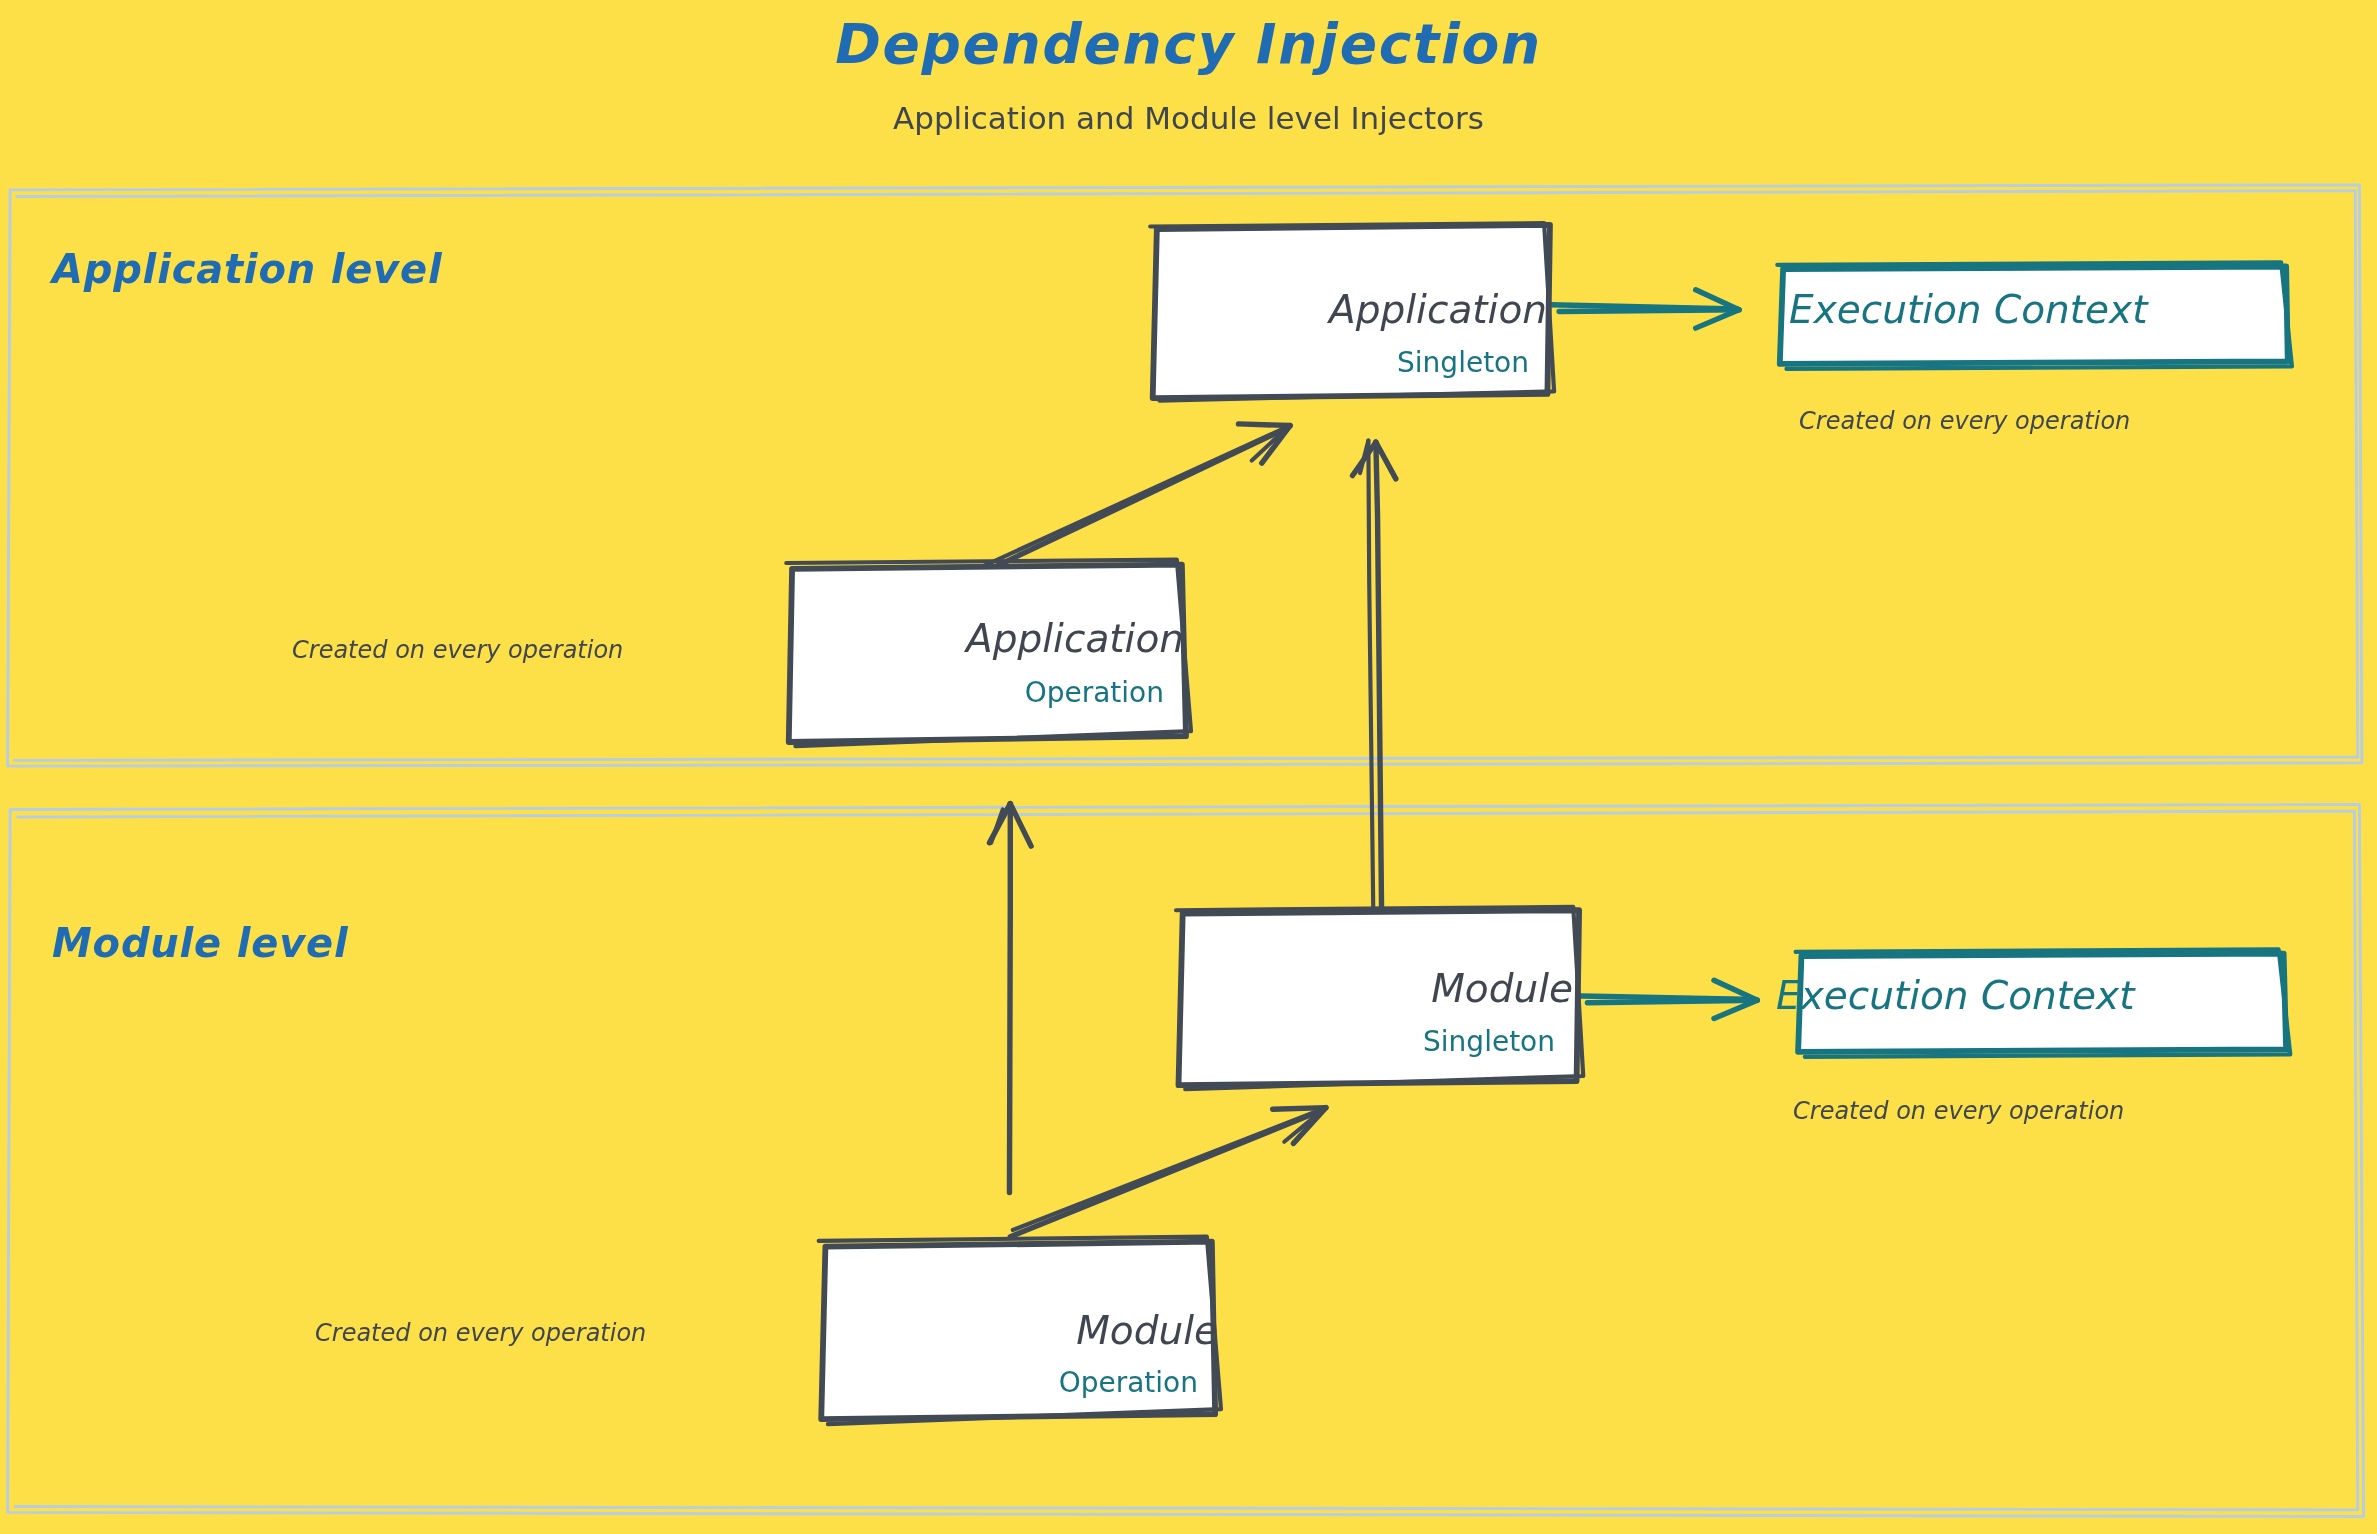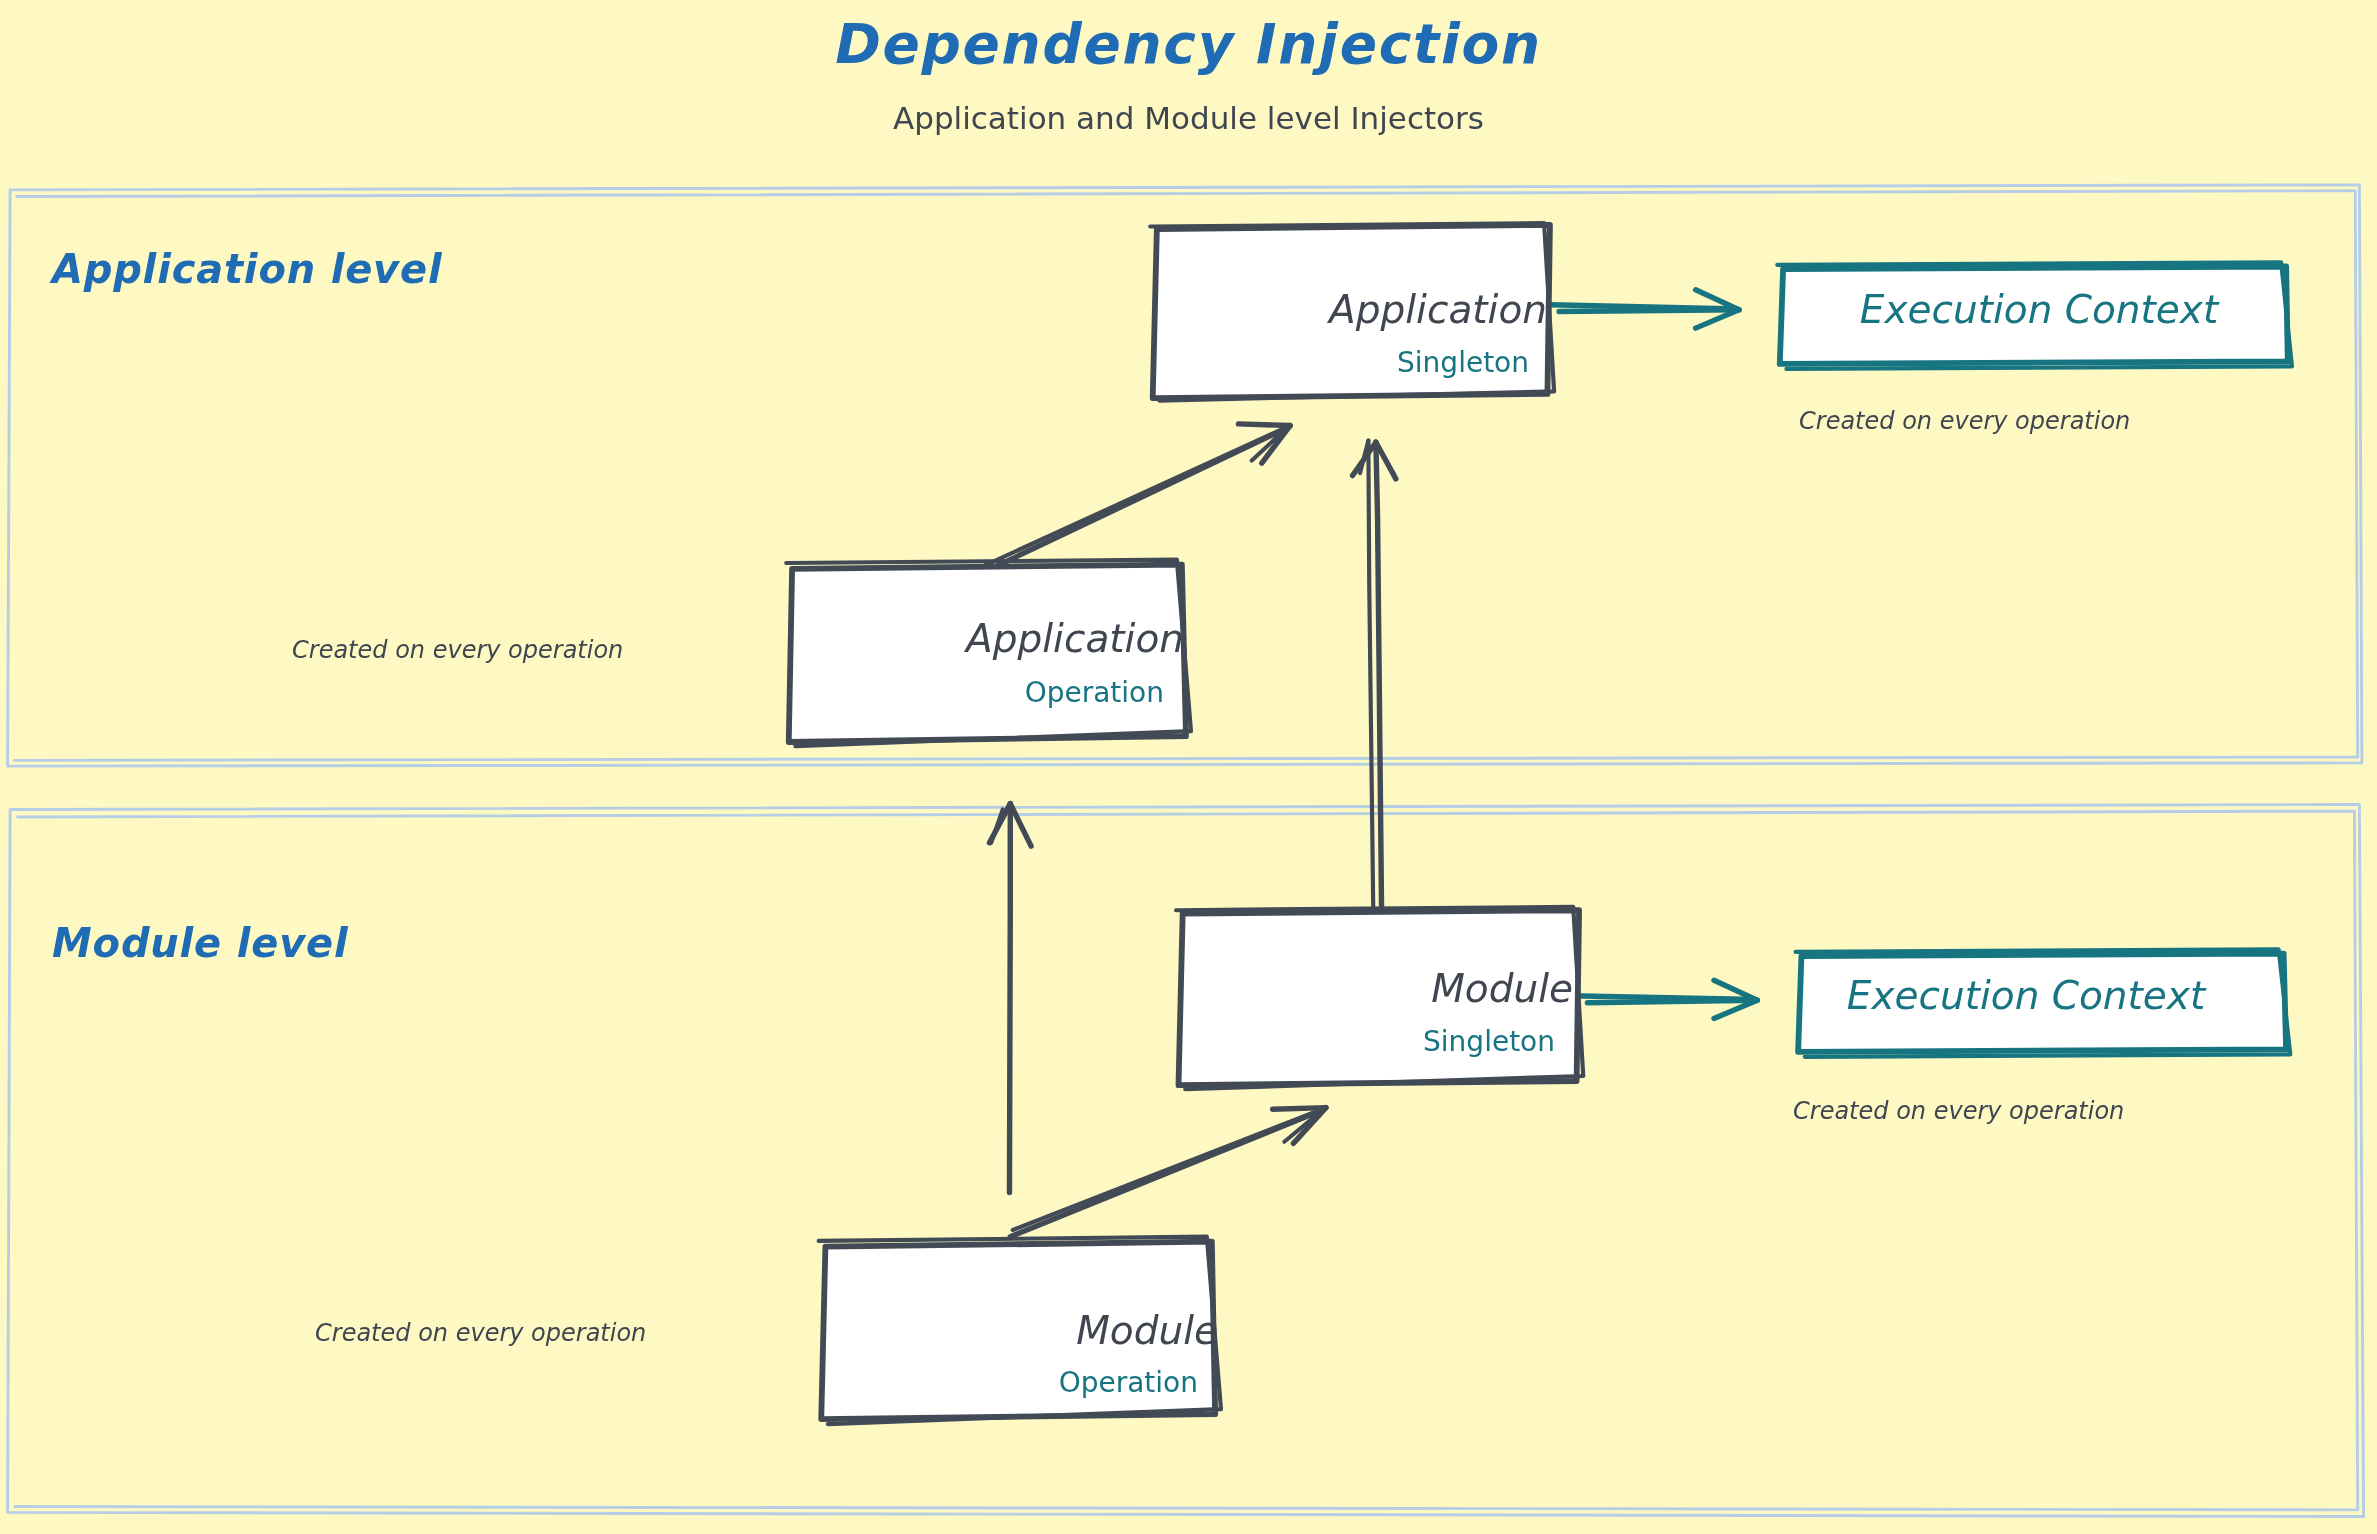--- a/index.html
+++ b/index.html
@@ -7,21 +7,21 @@
     padding: 0;
     background: #ffffff;
   }
   body {
     font-family: "DejaVu Sans", sans-serif;
   }
   #canvas {
     position: relative;
     width: 2377px;
     height: 1534px;
-    background: #fef9c3;
+    background: #fde047;
     overflow: hidden;
   }
   #sketch-layer {
     position: absolute;
     left: 0; top: 0;
     width: 2377px;
     height: 1534px;
     pointer-events: none;
   }
   .txt {
@@ -71,21 +71,21 @@
   }
   .node-sub {
     font-size: 28px;
     color: #177481;
     text-align: right;
   }
   .ec-title {
     font-size: 39px;
     font-style: italic;
     color: #177481;
-    text-align: center;
+    text-align: left;
   }
   .note {
     font-size: 24px;
     font-style: italic;
     color: #3f4650;
   }
 
   
   #app-singleton-title { left: 1152px; top: 287px; width: 395px; }
   #app-singleton-sub   { left: 1152px; top: 346px; width: 377px; }

